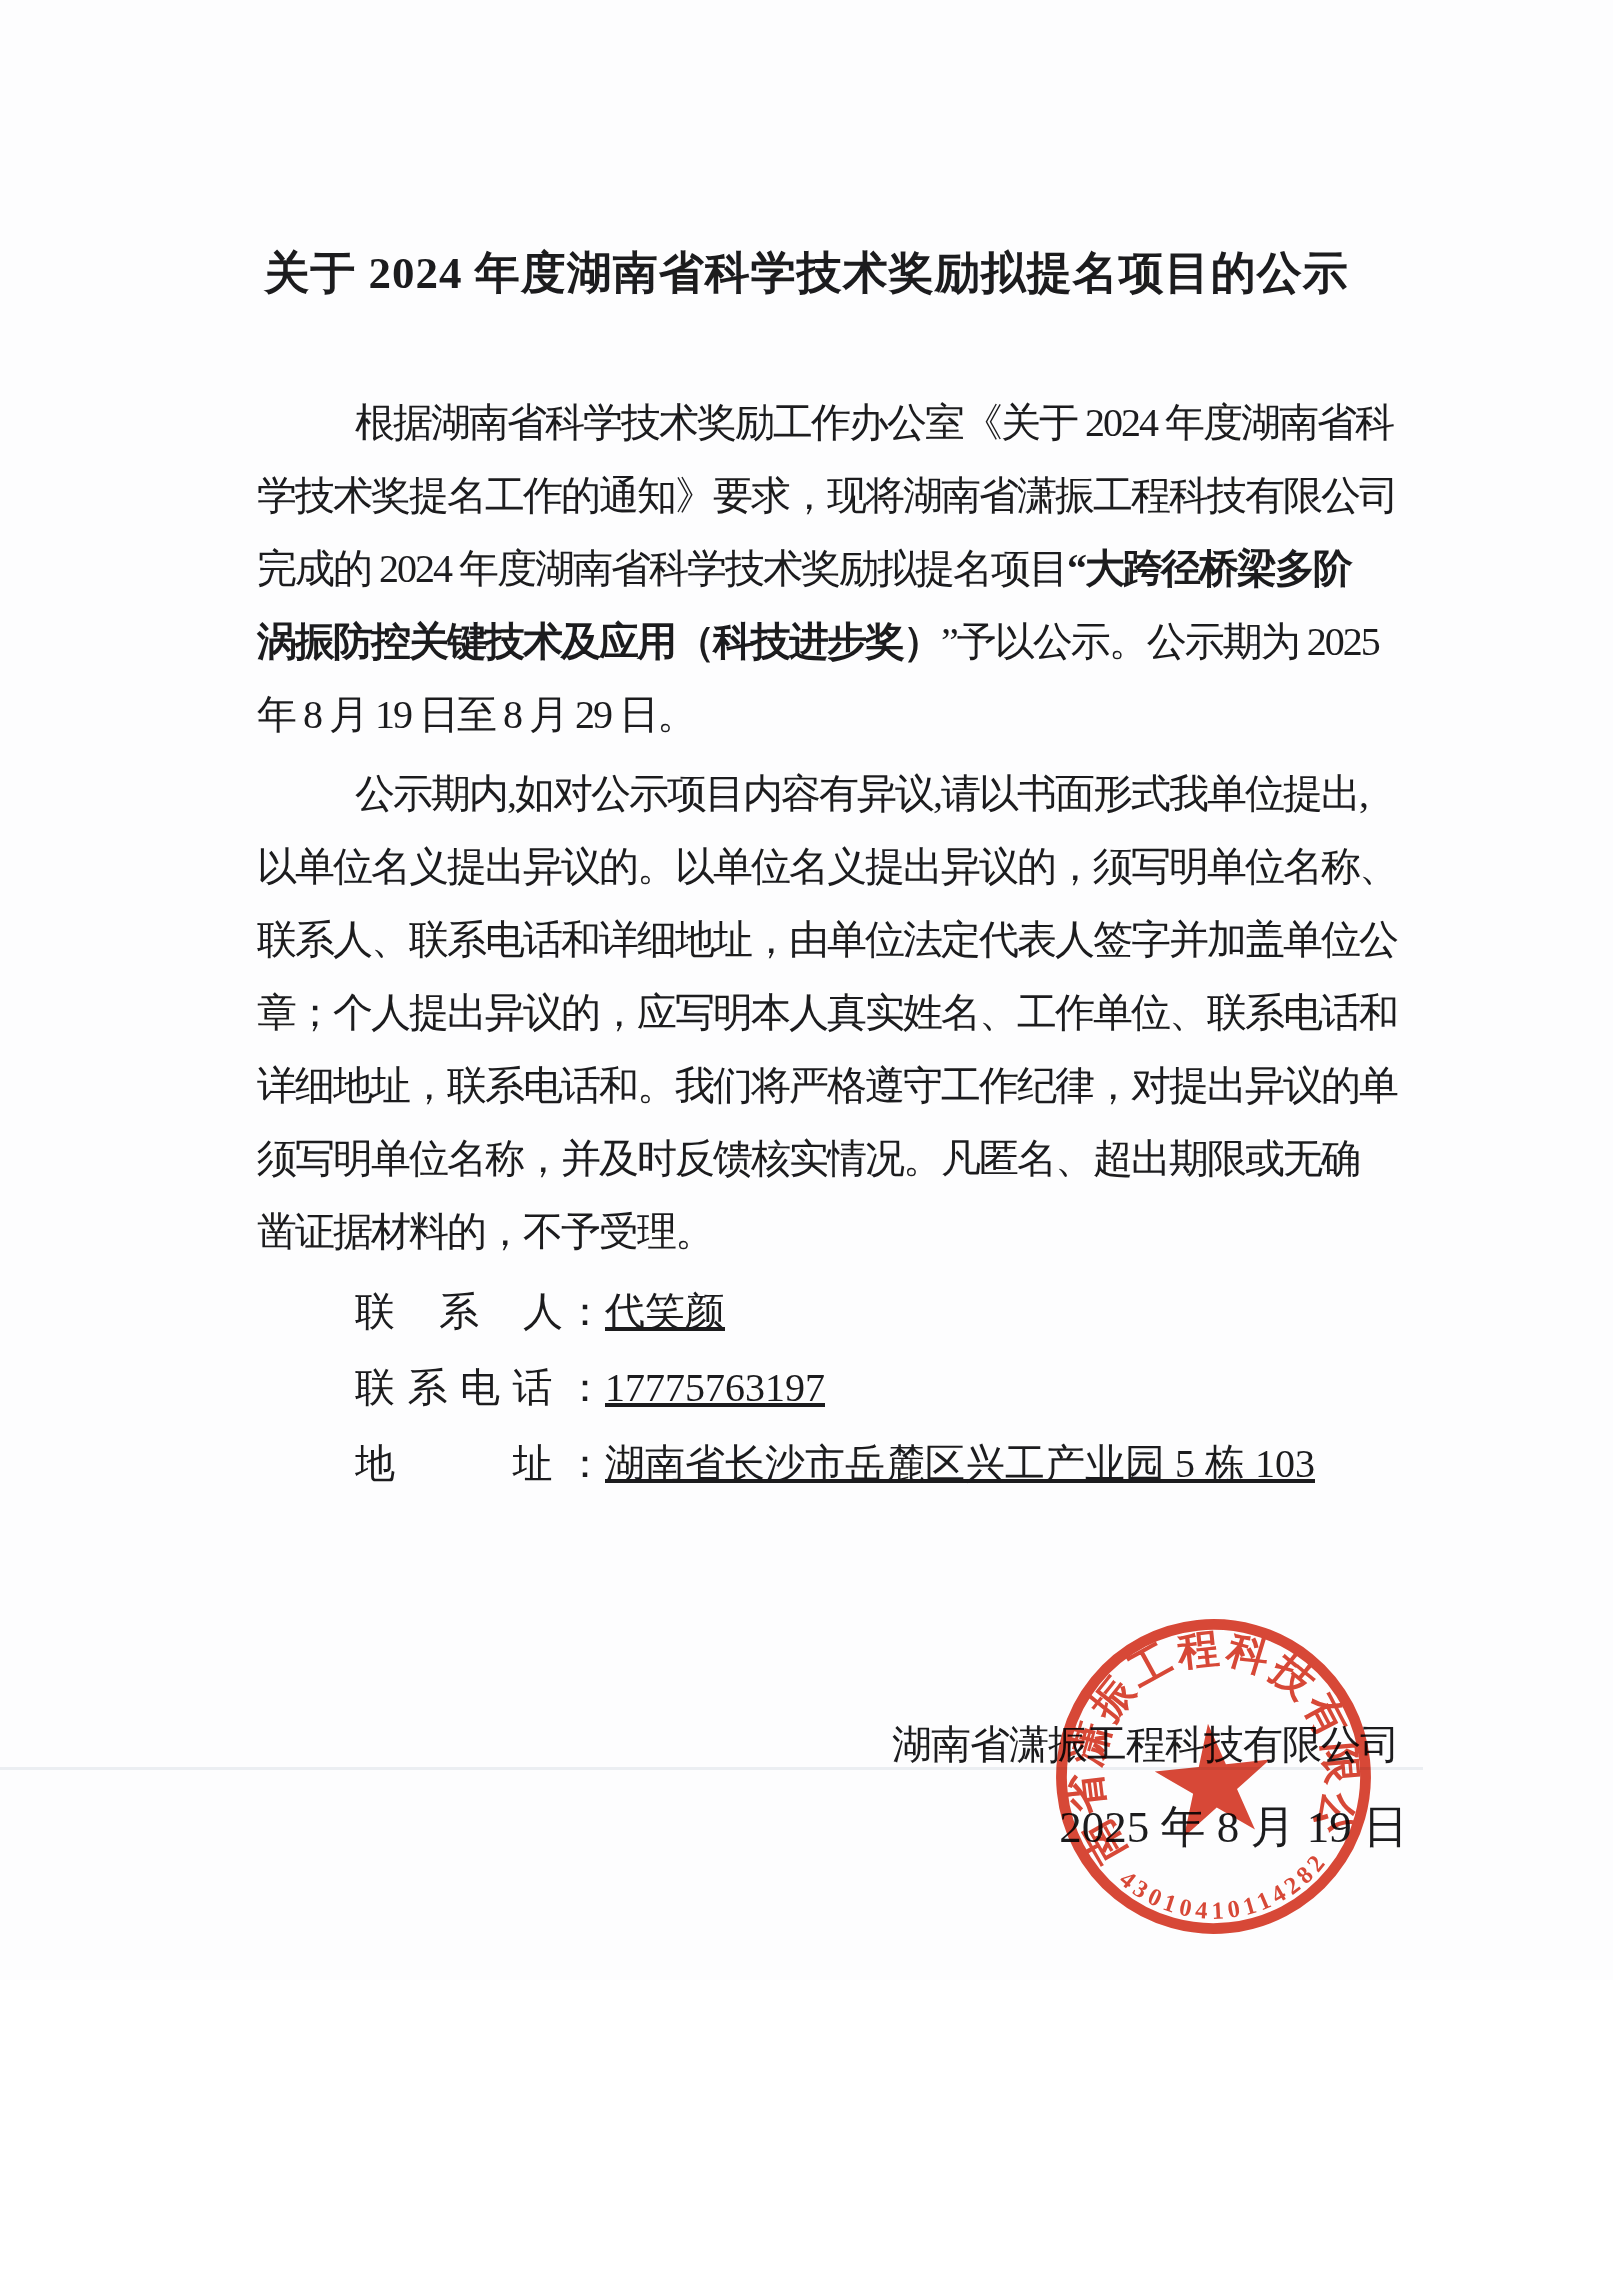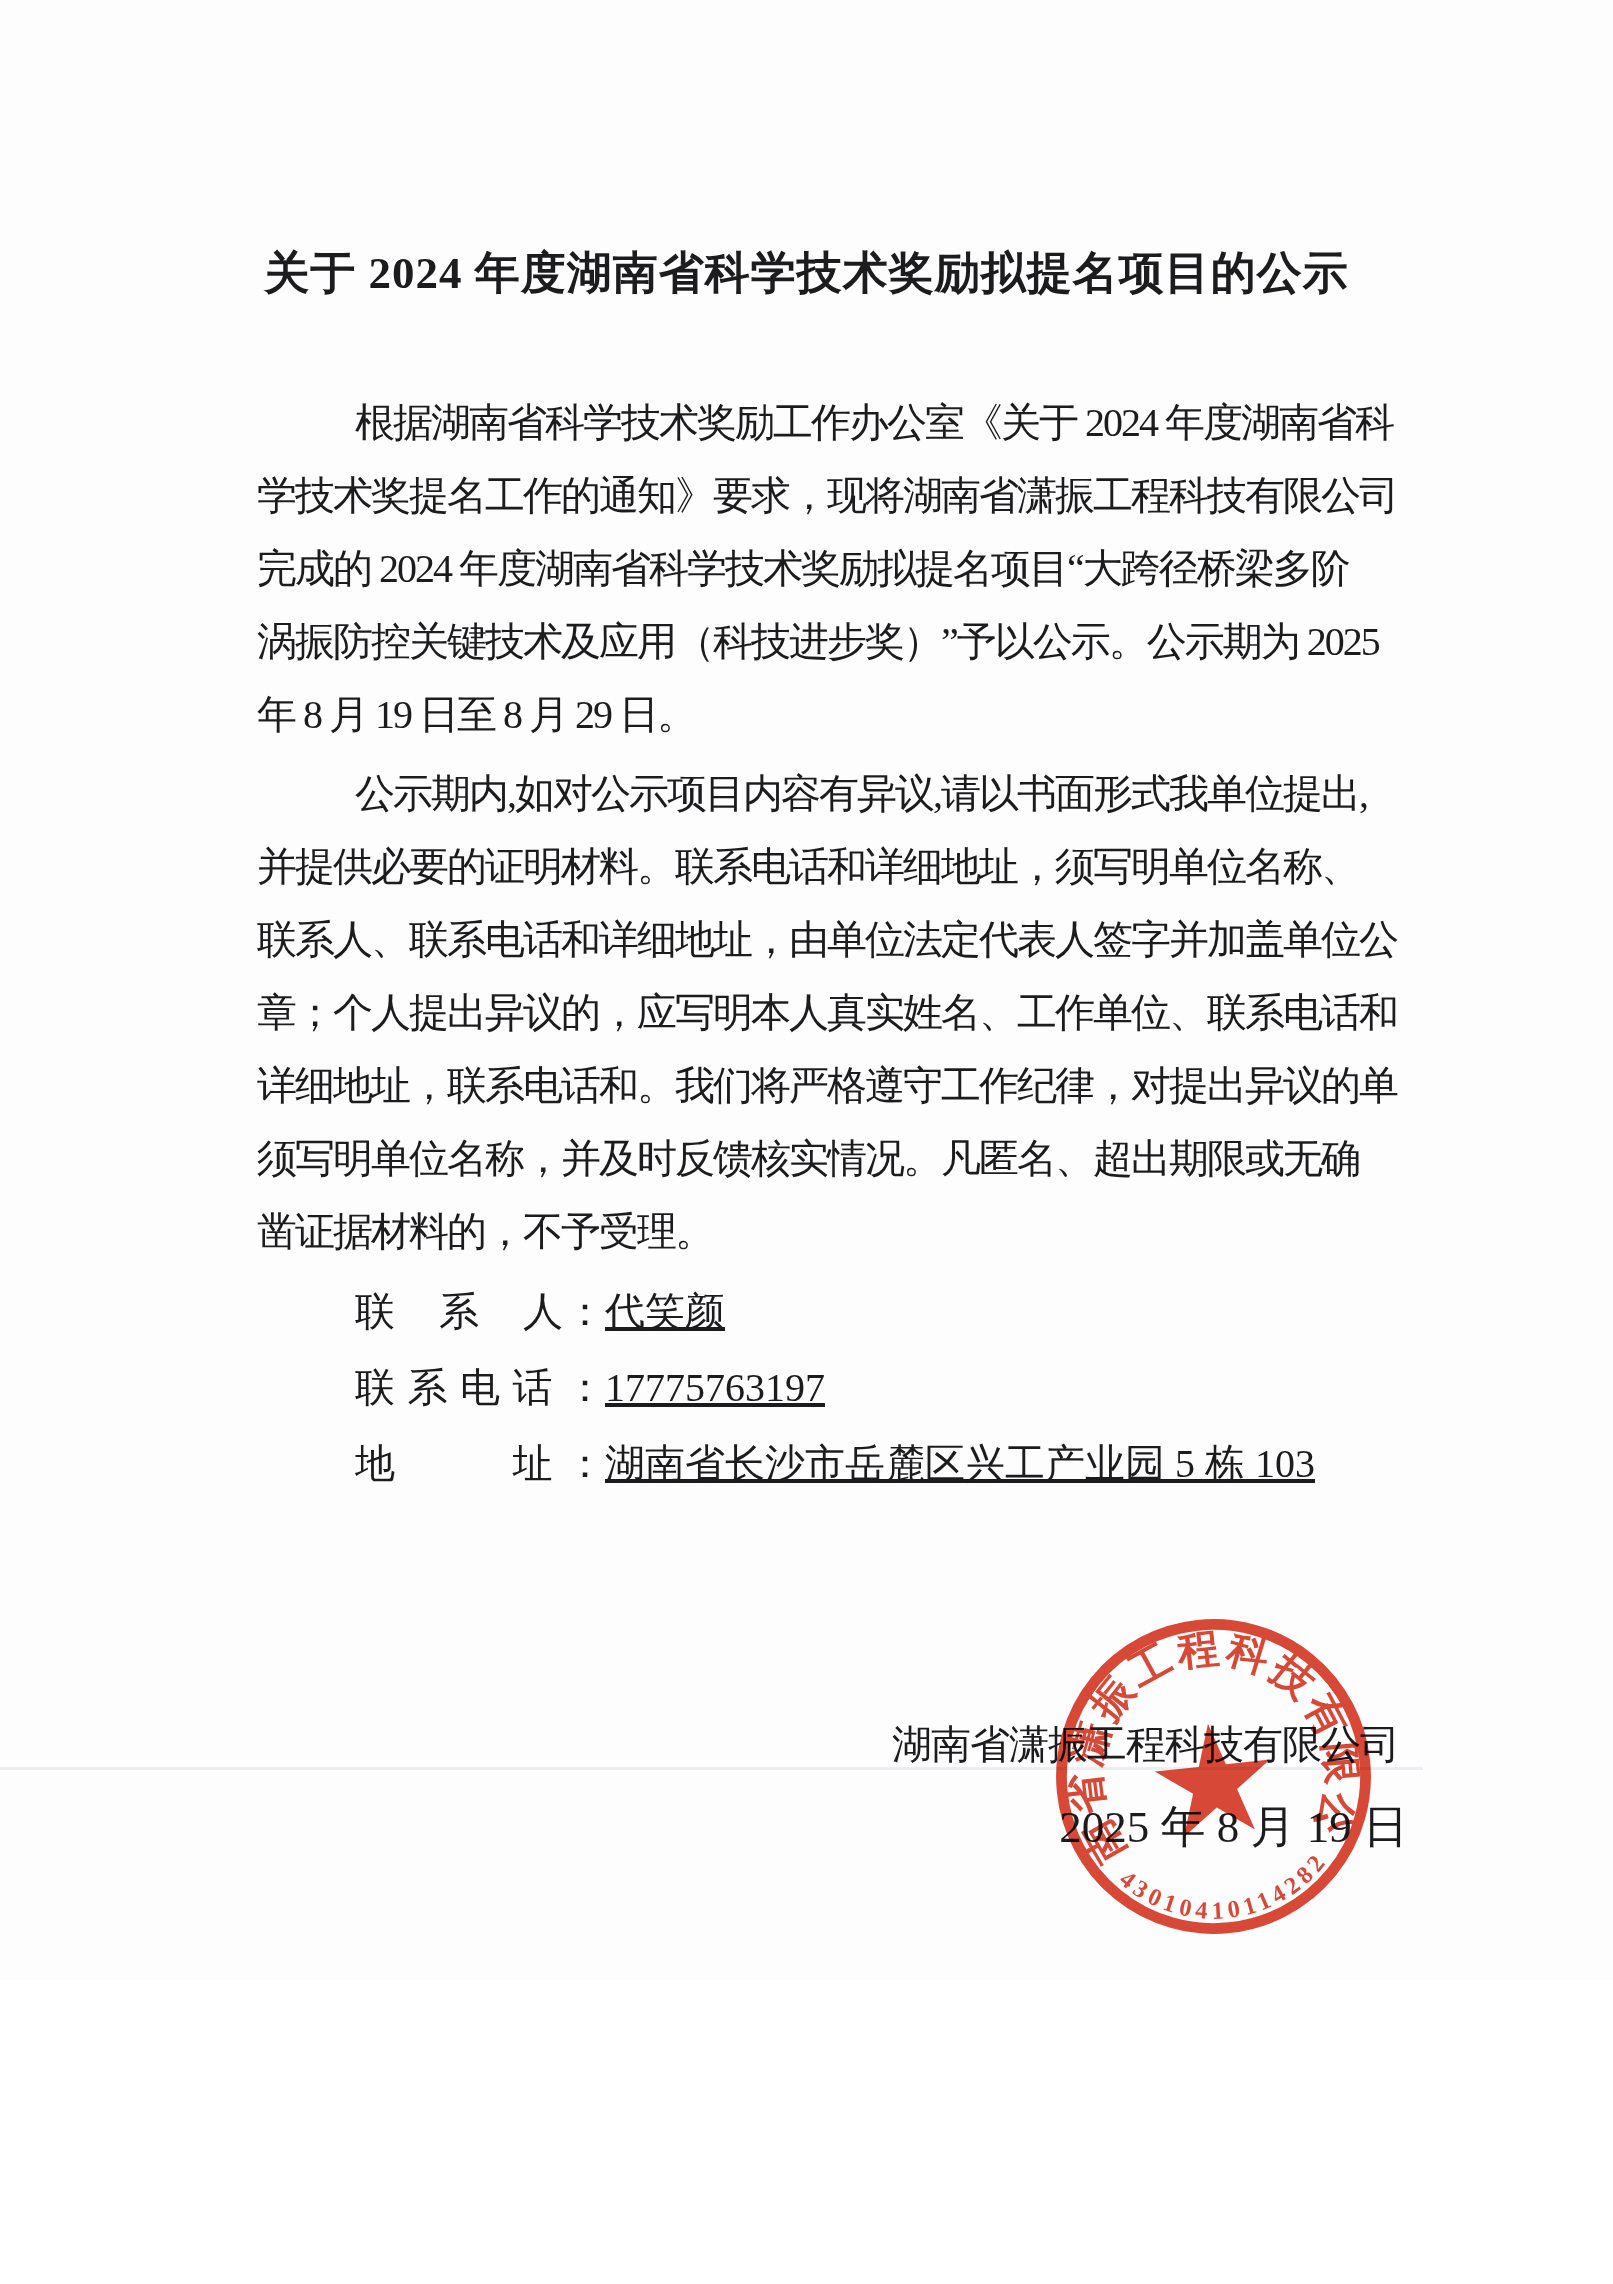--- a/index.html
+++ b/index.html
@@ -18,21 +18,21 @@
     letter-spacing:1px;
     white-space:nowrap;
   }
   .body-block{
     position:absolute;left:257px;top:386px;width:1166px;
     font-size:40px;line-height:73px;letter-spacing:-2px;
   }
   .para + .para{margin-top:5.9px;}
   .line{height:73px;white-space:nowrap;}
   .line.indent{text-indent:98px;}
-  .line .bold{font-weight:normal;}
+  .line .bold{font-weight:bold;}
   .contacts{
     position:absolute;left:355px;top:1274px;
     font-size:40px;line-height:76px;letter-spacing:0;text-decoration:underline;
   }
   .contact-line{white-space:nowrap;}
   .clabel{
     display:inline-block;width:250px;
     text-align:justify;text-align-last:justify;
   }
   .sig-company{
@@ -63,21 +63,21 @@
   <div class="body-block">
       <div class="para">
         <div class="line indent"><span>根据湖南省科学技术奖励工作办公室《关于 2024 年度湖南省科</span></div>
         <div class="line"><span>学技术奖提名工作的通知》要求，现将湖南省潇振工程科技有限公司</span></div>
         <div class="line"><span>完成的 2024 年度湖南省科学技术奖励拟提名项目</span><span class="bold">“大跨径桥梁多阶</span></div>
         <div class="line"><span class="bold">涡振防控关键技术及应用（科技进步奖）</span><span>”予以公示。公示期为 2025</span></div>
         <div class="line"><span>年 8 月 19 日至 8 月 29 日。</span></div>
       </div>
       <div class="para">
         <div class="line indent"><span>公示期内,如对公示项目内容有异议,请以书面形式我单位提出,</span></div>
-        <div class="line"><span>并提供必要的证明材料。联系电话和详细地址，须写明单位名称、</span></div>
+        <div class="line"><span>以单位名义提出异议的。以单位名义提出异议的，须写明单位名称、</span></div>
         <div class="line"><span>联系人、联系电话和详细地址，由单位法定代表人签字并加盖单位公</span></div>
         <div class="line"><span>章；个人提出异议的，应写明本人真实姓名、工作单位、联系电话和</span></div>
         <div class="line"><span>详细地址，联系电话和。我们将严格遵守工作纪律，对提出异议的单</span></div>
         <div class="line"><span>须写明单位名称，并及时反馈核实情况。凡匿名、超出期限或无确</span></div>
         <div class="line"><span>凿证据材料的，不予受理。</span></div>
       </div>
     </div>
 
   <div class="contacts">
     <div class="contact-line">

